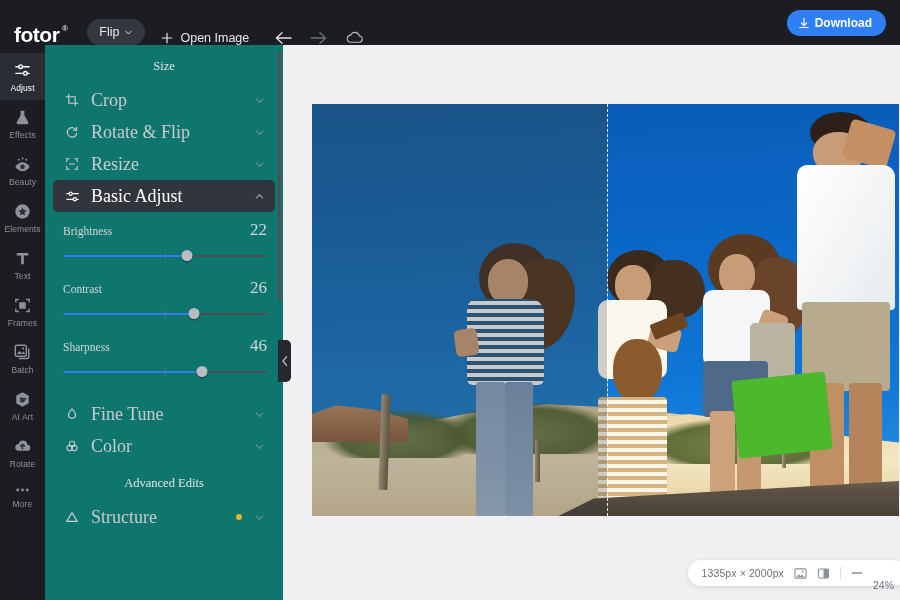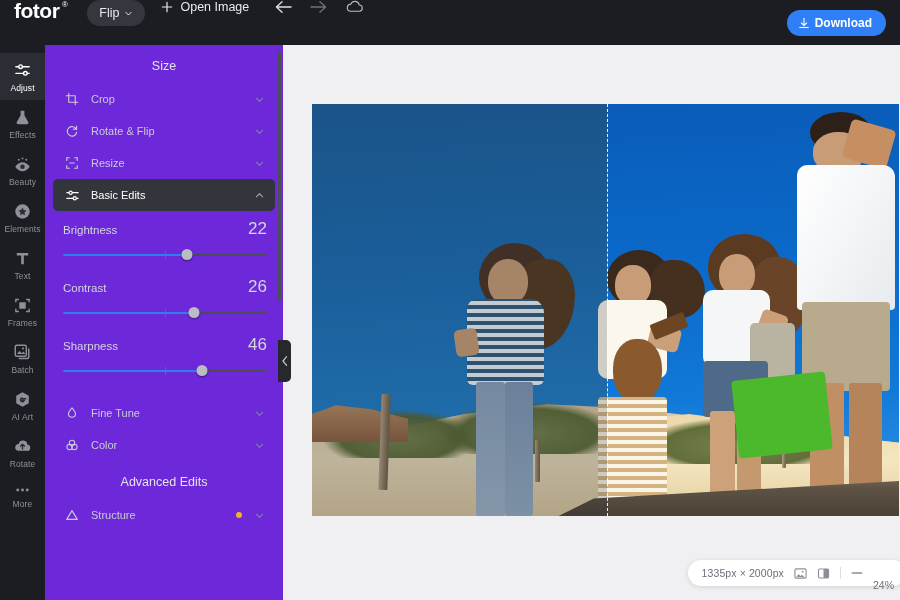--- a/index.html
+++ b/index.html
@@ -5,21 +5,21 @@
   * { box-sizing: border-box; margin: 0; padding: 0; }
   html, body {
     width: 900px; height: 600px; overflow: hidden;
     font-family: "Liberation Sans", sans-serif;
     background: #f0f0f2;
   }
   #app { position: relative; width: 900px; height: 600px; display: flex; flex-direction: column; }
 
   
   .topbar {
-    height: 45px; background: #1b1d22; display: flex; align-items: flex-start;
+    height: 45px; background: #1b1d22; display: flex; align-items: flex-end;
     padding: 0 14px; flex: 0 0 45px; position: relative; z-index: 30;
   }
   .logo {
     color: #fff; font-size: 21px; font-weight: 700; letter-spacing: -0.5px;
     position: relative; padding-right: 8px; line-height: 1;
   }
   .logo .reg { font-size: 8px; position: absolute; top: 1px; right: 0; font-weight: 400; }
   .edit-btn {
     margin-left: 20px; background: #34373e; color: #e8e9ec; border-radius: 14px;
     height: 26px; padding: 0 12px; display: flex; align-items: center; gap: 5px;
@@ -48,30 +48,31 @@
   }
   .rail-item {
     width: 45px; padding: 8px 0 7px; display: flex; flex-direction: column;
     align-items: center; gap: 3px; cursor: pointer; color: #8e9199;
   }
   .rail-item.active { background: #2a2d33; color: #fff; }
   .rail-item .lbl { font-size: 8.5px; letter-spacing: .1px; }
 
   
   .panel {
-    width: 238px; flex: 0 0 238px; background: #6d28d9; position: relative;
+    width: 238px; flex: 0 0 238px; background: #0f766e; position: relative;
     overflow: hidden;
+    font-family: Liberation Serif, serif;
   }
   .panel-scroll { height: 100%; padding: 0 0 4px; }
   .sec-title {
     text-align: center; color: #e3e4e7; font-size: 12.5px; padding: 14px 0 10px;
   }
   .row {
     height: 32px; margin: 0 8px; border-radius: 5px; display: flex; align-items: center;
-    padding: 0 10px 0 12px; color: #c9cbd1; font-size: 11px; cursor: pointer;
+    padding: 0 10px 0 12px; color: #c9cbd1; font-size: 18px; cursor: pointer;
   }
   .row.sel { background: #32353b; color: #fff; }
   .row .ic { width: 20px; display: flex; align-items: center; flex: 0 0 20px; }
   .row .nm { flex: 1; padding-left: 6px; }
   .row .dot { width: 6px; height: 6px; border-radius: 50%; background: #f0b429; margin-right: 12px; }
   .chev { opacity: .65; display: flex; }
 
   .sliders { padding: 8px 16px 4px 18px; }
   .sl { margin-bottom: 16px; }
   .sl-top { display: flex; justify-content: space-between; align-items: baseline; margin-bottom: 10px; }
@@ -408,21 +409,21 @@
         <div class="row sel">
           <span class="ic">
             <svg width="15" height="15" viewBox="0 0 16 16">
                 <g stroke="#fff" stroke-width="1.3" stroke-linecap="round">
                   <path d="M2 5h12M2 11h12"></path>
                 </g>
                 <circle cx="6" cy="5" r="1.7" fill="#32353b" stroke="#fff" stroke-width="1.3"></circle>
                 <circle cx="10.4" cy="11" r="1.7" fill="#32353b" stroke="#fff" stroke-width="1.3"></circle>
               </svg>
           </span>
-          <span class="nm">Basic Edits</span>
+          <span class="nm">Basic Adjust</span>
           <span class="chev">
             <svg width="11" height="11" viewBox="0 0 12 12">
                 <path d="M2.5 7.6 6 4.1l3.5 3.5" fill="none" stroke="#d7d9de" stroke-width="1.2" stroke-linecap="round" stroke-linejoin="round"></path>
               </svg>
           </span>
         </div>
 
         <div class="sliders">
 
           <div class="sl">

